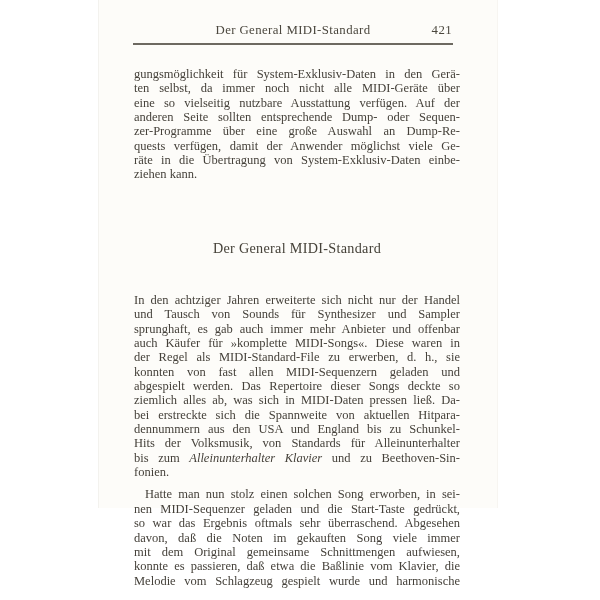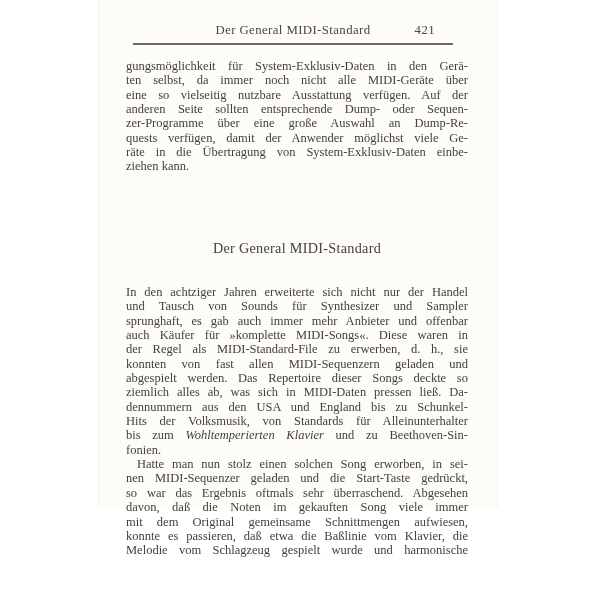--- a/index.html
+++ b/index.html
@@ -15,37 +15,37 @@
   .page{
     position:absolute;left:98px;top:0;width:400px;height:508px;
     background:var(--page-bg);
     box-shadow:inset 1px 0 0 rgba(90,80,60,0.06), inset -1px 0 0 rgba(90,80,60,0.04);
   }
   .running-header{
     position:absolute;left:35px;top:23px;width:320px;height:16px;
     font-size:12.8px;color:#4b473e;letter-spacing:0.4px;
   }
   .rh-title{display:block;text-align:center;}
-  .rh-page{position:absolute;right:18px;top:0;}
+  .rh-page{position:absolute;right:1px;top:0;}
   .rule{
     position:absolute;left:35px;top:43px;width:320px;height:2px;
     background:var(--rule-color);opacity:0.85;
   }
   .text-block{
     position:absolute;left:28px;width:342px;
     font-size:12.5px;color:var(--text-color);
   }
   .block-1{top:59px;}
   .block-2{top:285px;}
   .section-heading{
     position:absolute;left:28px;top:240px;width:342px;margin:0;
     font-size:14.2px;font-weight:normal;text-align:center;
     color:#454138;letter-spacing:0.3px;
   }
-  .para{margin:0;padding:0;}
+  .para{margin:8px;padding:0;}
   .line{
     line-height:14.35px;height:14.35px;
     text-align:justify;text-align-last:justify;
     white-space:normal;overflow:hidden;
   }
   .line.ragged{text-align:right;text-align-last:left;}
   .line.indent{text-indent:11px;}
   .line em{font-style:italic;}
 </style>
 </head>
@@ -79,23 +79,24 @@
     <div class="text-block block-2">
       <div class="para">
           <div class="line">In den achtziger Jahren erweiterte sich nicht nur der Handel</div>
           <div class="line">und Tausch von Sounds für Synthesizer und Sampler</div>
           <div class="line">sprunghaft, es gab auch immer mehr Anbieter und offenbar</div>
           <div class="line">auch Käufer für »komplette MIDI-Songs«. Diese waren in</div>
           <div class="line">der Regel als MIDI-Standard-File zu erwerben, d. h., sie</div>
           <div class="line">konnten von fast allen MIDI-Sequenzern geladen und</div>
           <div class="line">abgespielt werden. Das Repertoire dieser Songs deckte so</div>
           <div class="line">ziemlich alles ab, was sich in MIDI-Daten pressen ließ. Da-</div>
+          <div class="line">bei erstreckte sich die Spannweite von aktuellen Hitpara-</div>
           <div class="line">dennummern aus den USA und England bis zu Schunkel-</div>
           <div class="line">Hits der Volksmusik, von Standards für Alleinunterhalter</div>
-          <div class="line">bis zum <em>Wohltemperierten Klavier</em> und zu Beethoven-Sin-</div>
+          <div class="line">bis zum <em>Alleinunterhalter Klavier</em> und zu Beethoven-Sin-</div>
           <div class="line ragged">fonien.</div>
         </div>
       <div class="para">
           <div class="line indent">Hatte man nun stolz einen solchen Song erworben, in sei-</div>
           <div class="line">nen MIDI-Sequenzer geladen und die Start-Taste gedrückt,</div>
           <div class="line">so war das Ergebnis oftmals sehr überraschend. Abgesehen</div>
           <div class="line">davon, daß die Noten im gekauften Song viele immer</div>
           <div class="line">mit dem Original gemeinsame Schnittmengen aufwiesen,</div>
           <div class="line">konnte es passieren, daß etwa die Baßlinie vom Klavier, die</div>
           <div class="line">Melodie vom Schlagzeug gespielt wurde und harmonische</div>

